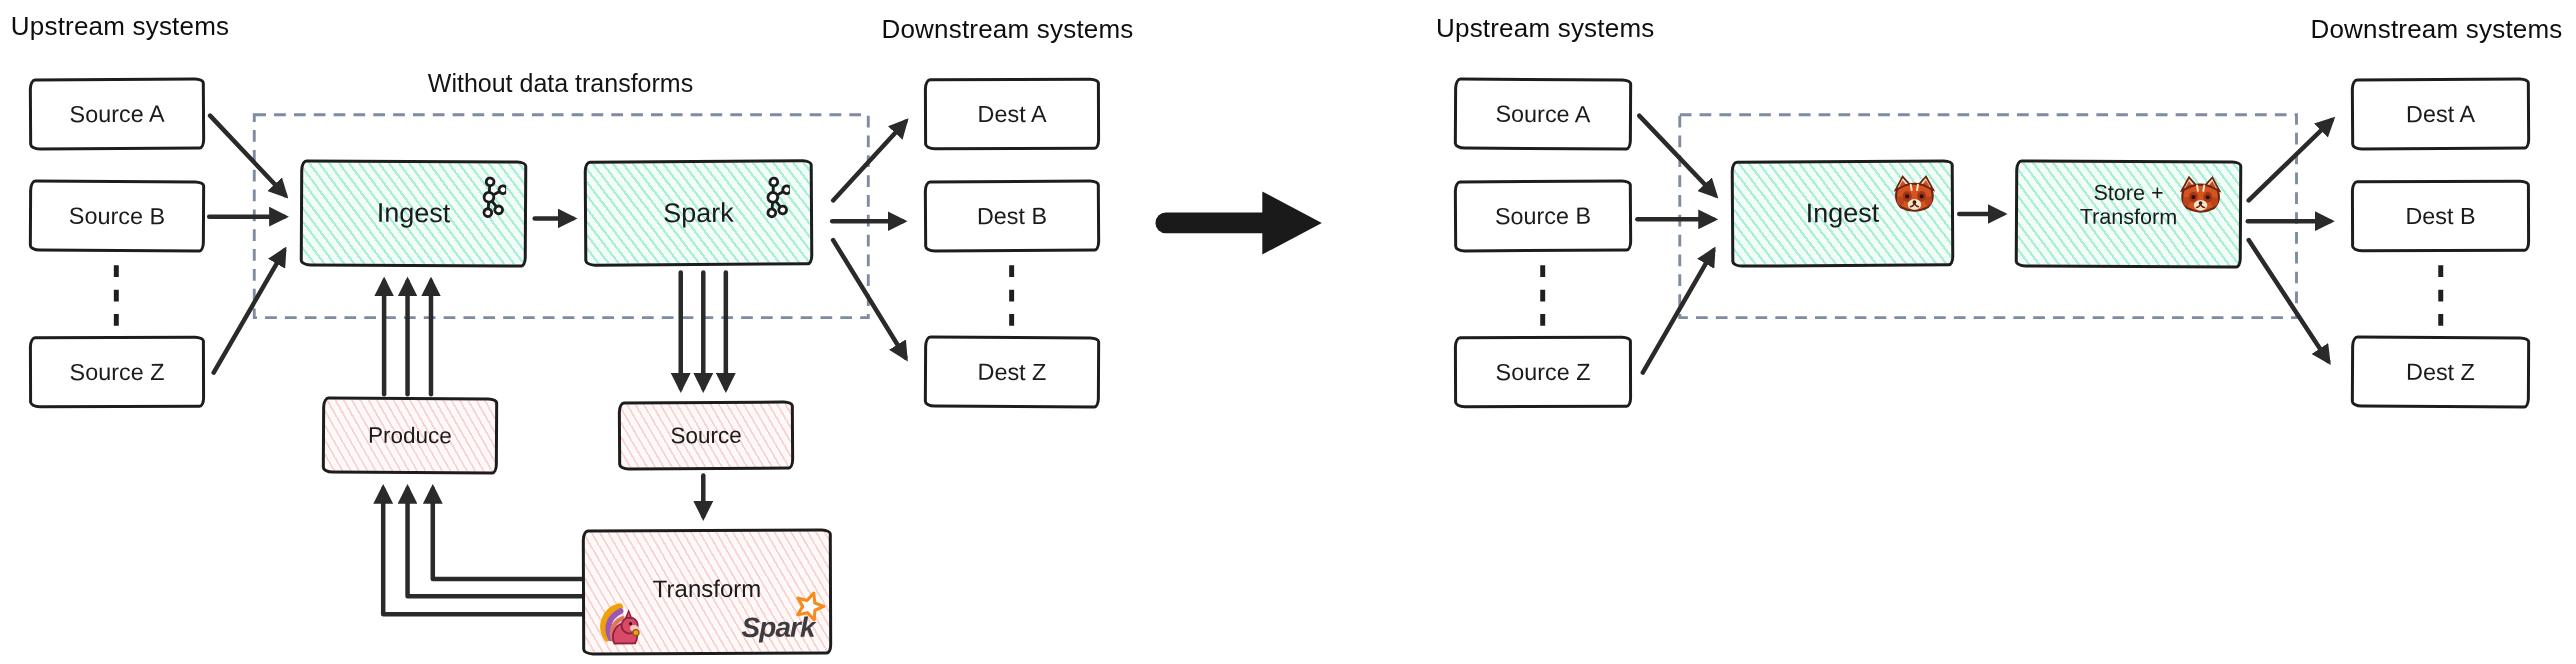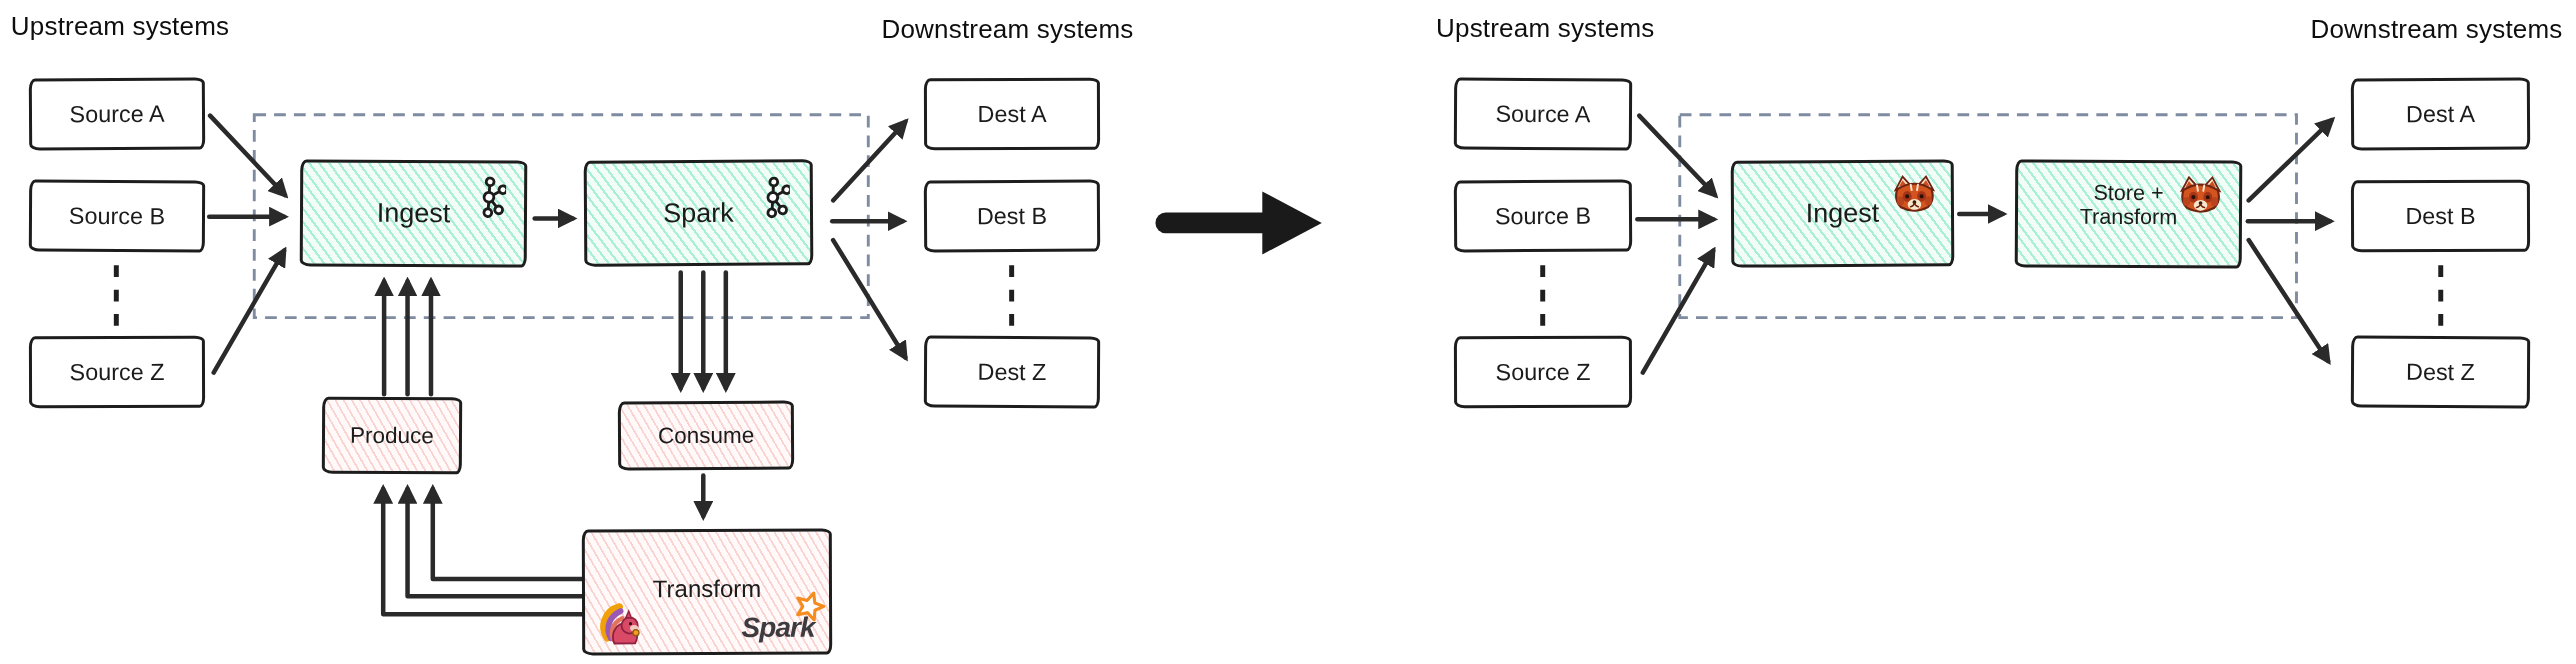--- a/index.html
+++ b/index.html
@@ -86,20 +86,21 @@
       <path d="M1816 243 L1900 243" marker-end="url(#ah)"></path>
       <path d="M1822 413 L1900 278" marker-end="url(#ah)"></path>
       <path d="M2173 237 L2221 237" marker-end="url(#ah)"></path>
       <path d="M2494 222 L2586 133" marker-end="url(#ah)"></path>
       <path d="M2493 245 L2584 245" marker-end="url(#ah)"></path>
       <path d="M2494 266 L2582 400" marker-end="url(#ah)"></path>
     </g>
   </svg>
 
   <div class="lbl" style="left:10.8px;top:10.8px;">Upstream systems</div>
+  <div class="title" style="left:362px;top:69px;width:397px;">Without data transforms</div>
   <div class="lbl" style="left:854px;top:14.4px;width:307px;text-align:center;">Downstream systems</div>
 
   <div class="box r1" style="left:29px;top:78px;width:176px;height:72px;">
     <span>Source A</span>
   </div>
   <div class="box r2" style="left:29px;top:180px;width:176px;height:72px;">
     <span>Source B</span>
   </div>
   <div class="box r3" style="left:29px;top:336px;width:176px;height:72px;">
     <span>Source Z</span>
@@ -142,25 +143,25 @@
   <div class="box r3" style="left:924px;top:78px;width:176px;height:72px;">
     <span>Dest A</span>
   </div>
   <div class="box r1" style="left:924px;top:180px;width:176px;height:72px;">
     <span>Dest B</span>
   </div>
   <div class="box r2" style="left:924px;top:336px;width:176px;height:72px;">
     <span>Dest Z</span>
   </div>
 
-  <div class="box pink r2 joblbl" style="left:322px;top:397px;width:140px;height:77px;">
+  <div class="box pink r2 joblbl" style="left:322px;top:397px;width:176px;height:77px;">
     <span>Produce</span>
   </div>
   <div class="box pink r1 joblbl" style="left:618px;top:401px;width:176px;height:69px;">
-    <span>Consume</span>
+    <span>Source</span>
   </div>
 
   <div class="box pink r3" style="left:582px;top:529px;width:250px;height:126px;">
     <span class="transformlbl">Transform</span>
 
     <svg class="cornericon" style="left:12.6px;bottom:5.4px;" width="45" height="49" viewBox="0 0 50 54">
       <path d="M10 44 C2 32 6 14 24 9" stroke="#f0a009" stroke-width="7.5" fill="none" stroke-linecap="round"></path>
       <path d="M14 44 C8 33 12 20 25 14" stroke="#9b59b6" stroke-width="6.5" fill="none" stroke-linecap="round"></path>
       <path d="M17 46 C13 37 16 27 27 22" stroke="#e2735e" stroke-width="5" fill="none" stroke-linecap="round"></path>
       <path d="M18 50 C13 38 21 26 32 28 C43 30 46 41 41 50 Z" fill="#d84a66" stroke="#8e2140" stroke-width="2"></path>

